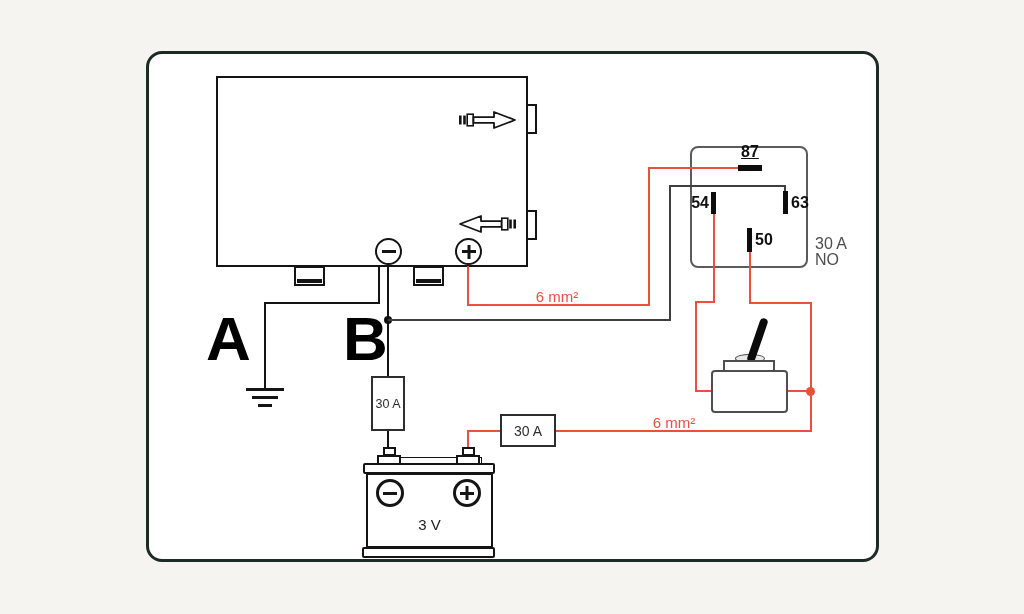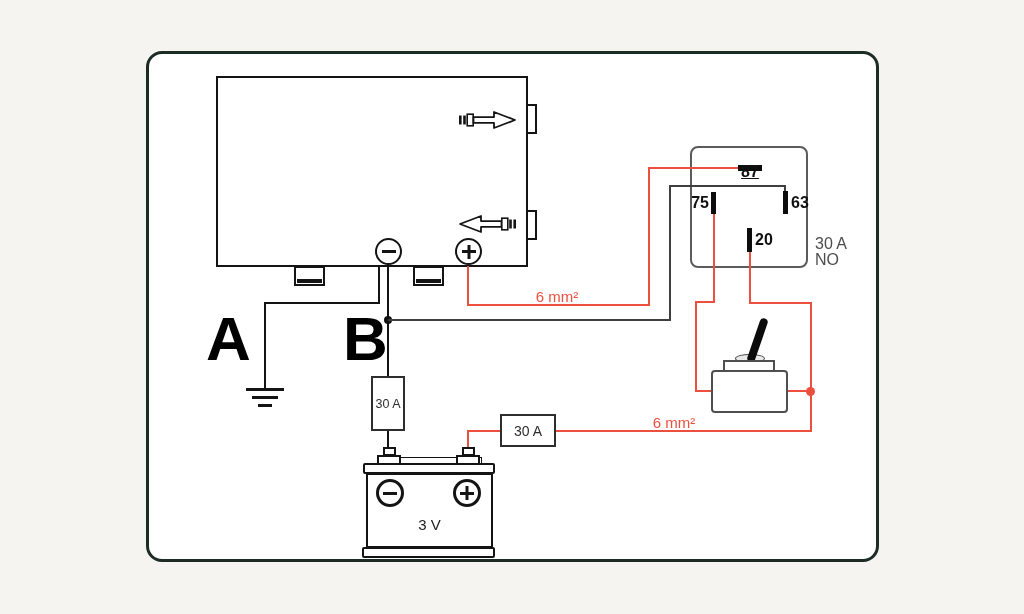--- a/index.html
+++ b/index.html
@@ -142,24 +142,24 @@
     <div class="dot red" style="left:657px; top:333px;"></div>
     <div class="gauge" style="left:480px; top:361px;">6 mm²</div>
 
     <div class="wire red" style="left:318px; top:376px; width:2px; height:20px;"></div>
     <div class="wire red" style="left:318px; top:376px; width:34px; height:2px;"></div>
 
     <div class="pinbar" style="left:589px; top:111px; width:24px; height:6px;"></div>
     <div class="pinbar" style="left:562px; top:138px; width:5px; height:22px;"></div>
     <div class="pinbar" style="left:634px; top:137px; width:5px; height:23px;"></div>
     <div class="pinbar" style="left:598px; top:174px; width:5px; height:24px;"></div>
-    <div class="pin-label" style="left:585px; top:110px; width:32px; text-align:center; text-decoration:underline;">87</div>
-    <div class="pin-label" style="left:540px; top:141px; width:20px; text-align:right;">75</div>
+    <div class="pin-label" style="left:585px; top:90px; width:32px; text-align:center; text-decoration:underline;">87</div>
+    <div class="pin-label" style="left:540px; top:141px; width:20px; text-align:right;">54</div>
     <div class="pin-label" style="left:642px; top:141px;">63</div>
-    <div class="pin-label" style="left:606px; top:178px;">20</div>
+    <div class="pin-label" style="left:606px; top:178px;">50</div>
     <div class="rating" style="left:666px; top:182px;">30 A</div>
     <div class="rating" style="left:666px; top:198px;">NO</div>
 
     <div class="fuse" style="left:222px; top:322px; width:34px; height:55px;">
       <span class="fuse1-label">30 A</span>
     </div>
     <div class="fuse" style="left:351px; top:360px; width:56px; height:33px;">
       <span class="fuse2-label">30 A</span>
     </div>
 

